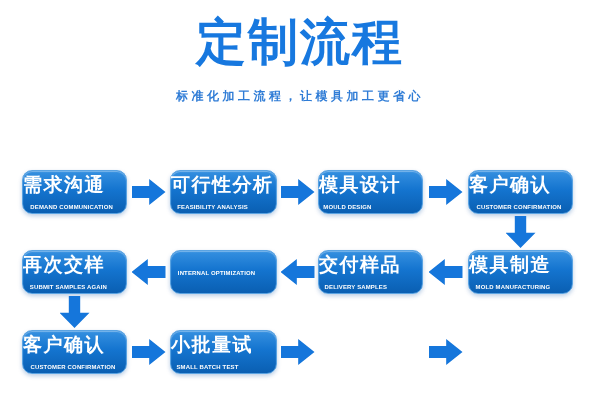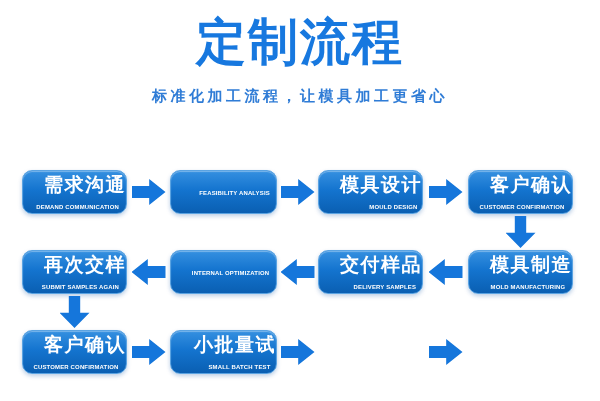--- a/index.html
+++ b/index.html
@@ -14,39 +14,39 @@
   .title{
     margin:0;
     font-size:50px;
     line-height:60px;
     font-weight:bold;
     letter-spacing:2px;
     color:#1778df;
   }
   .subtitle{
     margin:15px 0 0 0;
-    font-size:15px;
+    font-size:12px;
     line-height:18px;
     font-weight:600;
     letter-spacing:3.5px;
     color:#2f7cd6;
   }
   .grid{
     display:grid;
     grid-template-columns:105px 43px 107px 41px 105px 45px 105px;
     grid-template-rows:44px 36px 44px 36px 44px;
     margin:65px 0 0 22px;
     width:551px;
   }
   .box{
     border-radius:10px;
     background:linear-gradient(180deg,#3590e0 0%,#1474cf 45%,#0a5fb2 100%);
     border:1px solid #5aa3e2;
     box-shadow:0 2px 4px rgba(10,80,160,.28), inset 0 1px 1px rgba(255,255,255,.35);
-    display:flex;flex-direction:column;align-items:flex-end;justify-content:center;
+    display:flex;flex-direction:column;align-items:flex-start;justify-content:center;
     gap:9px;
     color:#ffffff;
     box-sizing:border-box;
   }
   .zh{ font-size:19px; font-weight:bold; letter-spacing:1.5px; line-height:1; white-space:nowrap; }
   .en{ display:inline-block; font-size:7px; font-weight:bold; letter-spacing:.2px; line-height:1; transform:scale(.85); white-space:nowrap; }
   .arrow{ background:#1576db; align-self:center; justify-self:center; }
   .arrow.right{
     width:34px;height:26px;
     clip-path:polygon(0 27%,52% 27%,52% 0,100% 50%,52% 100%,52% 73%,0 73%);
@@ -74,20 +74,21 @@
   </div>
 
   <div class="grid">
 
     <div class="box gr1 gc1">
       <span class="zh">需求沟通</span>
       <span class="en">DEMAND COMMUNICATION</span>
     </div>
     <div class="arrow right gr1 gc2"></div>
     <div class="box gr1 gc3">
+      <span class="zh">可行性分析</span>
       <span class="en">FEASIBILITY ANALYSIS</span>
     </div>
     <div class="arrow right gr1 gc4"></div>
     <div class="box gr1 gc5">
       <span class="zh">模具设计</span>
       <span class="en">MOULD DESIGN</span>
     </div>
     <div class="arrow right gr1 gc6"></div>
     <div class="box gr1 gc7">
       <span class="zh">客户确认</span>

